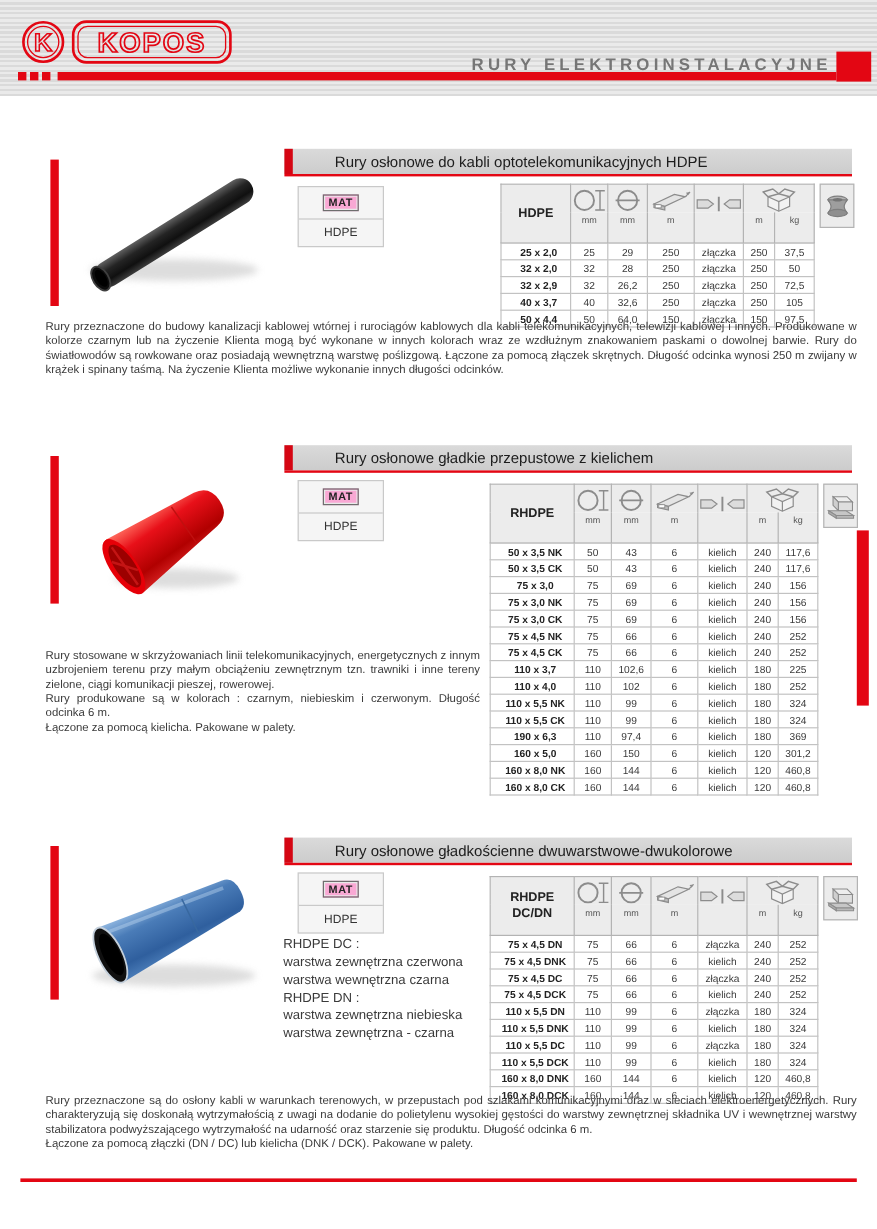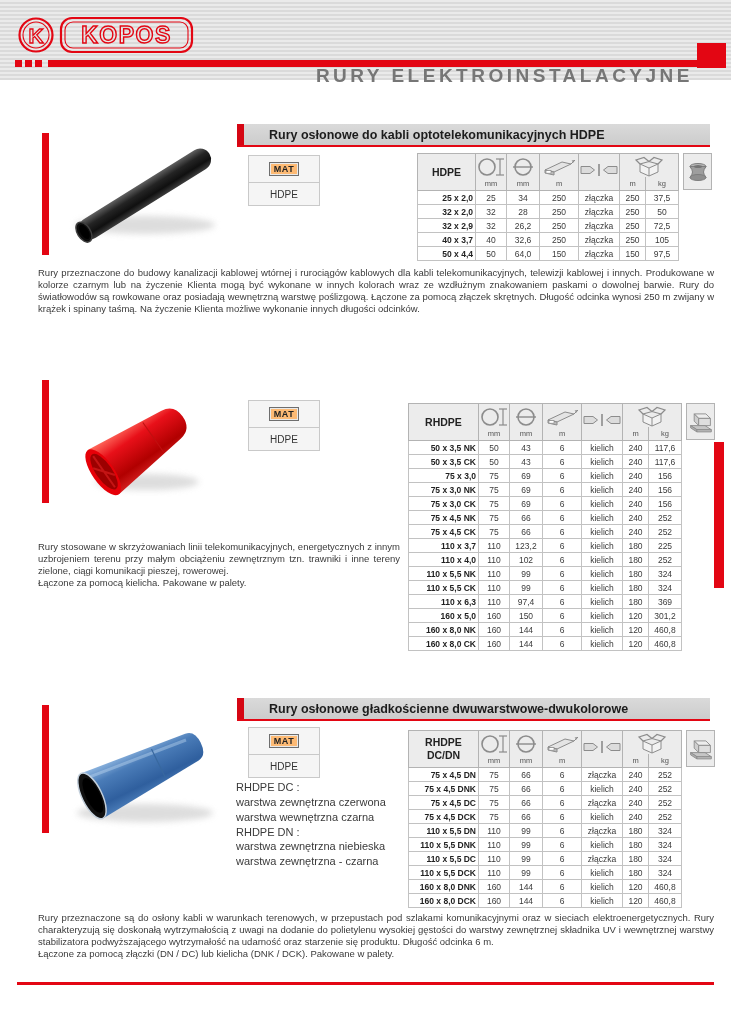--- a/index.html
+++ b/index.html
@@ -2,54 +2,54 @@
 <html><head>
 <meta charset="utf-8">
 <style>
   html,body{margin:0;padding:0;background:#fff;}
   .page{position:relative;width:731px;height:1024px;background:#fff;overflow:hidden;
         font-family:"Liberation Sans", sans-serif;}
   
   .hdr{position:absolute;left:0;top:0;width:731px;height:80px;
        background:repeating-linear-gradient(180deg,#eaeaea 0 2px,#dadada 2px 4px);}
   .logo{position:absolute;left:14px;top:10px;}
-  .hdr-title{position:absolute;right:38px;top:45px;font-size:19px;font-weight:bold;
-             color:#767676;letter-spacing:3.5px;white-space:nowrap;margin-top:20px;}
+  .hdr-title{position:absolute;right:38px;top:45px;font-size:14px;font-weight:bold;
+             color:#767676;letter-spacing:3.5px;white-space:nowrap;}
   .hdr-rule{position:absolute;left:48px;top:60px;width:649px;height:7px;background:#e30613;}
   .hdr-sq{position:absolute;top:60px;width:7px;height:7px;background:#e30613;}
   .hdr-endsq{position:absolute;left:697px;top:43px;width:29px;height:25px;background:#e30613;}
   
   .sec-title{position:absolute;left:237px;width:473px;height:21px;
              background:linear-gradient(180deg,#dadada,#cccccc);
              border-bottom:2px solid #e30613;display:flex;align-items:stretch;}
   .redblock{width:7px;background:#d50613;}
-  .sec-title span{align-self:center;margin-left:4px;font-size:12.5px;font-weight:bold;color:#1c1c1c;padding-left:21px;}
+  .sec-title span{align-self:center;margin-left:14px;font-size:12.5px;font-weight:normal;color:#1c1c1c;padding-left:21px;}
   
   .vbar{position:absolute;left:42px;width:7px;background:#e30613;}
   .vbar-r{position:absolute;left:714px;top:442px;width:10px;height:146px;background:#e30613;}
   .bottom-rule{position:absolute;left:17px;top:982px;width:697px;height:3px;background:#e30613;}
   
   .photo{position:absolute;left:55px;}
   
   .matbox{position:absolute;width:70px;border:1px solid #c9c9c9;background:#f5f5f5;}
   .matbox .m1{height:26px;border-bottom:1px solid #c9c9c9;display:flex;align-items:center;justify-content:center;}
-  .badge{font-size:9px;font-weight:bold;color:#222;background:#fdba74;border:1px solid #6e6e6e;
+  .badge{font-size:9px;font-weight:bold;color:#222;background:#f9a8d4;border:1px solid #6e6e6e;
          box-shadow:inset 0 0 0 1px #e9e9e9;padding:1px 4px;letter-spacing:.5px;}
   .matbox .m2{height:22px;font-size:10px;color:#333;display:flex;align-items:center;justify-content:center;}
   
   .tablewrap{position:absolute;display:flex;align-items:flex-start;gap:4px;}
   .ptable{border-collapse:collapse;table-layout:fixed;background:#fff;}
   .ptable th{background:#ececec;border:1px solid #b3b3b3;padding:0;font-weight:normal;}
   .ptable thead tr:first-child th{border-bottom:none;}
   .ptable thead tr.unr th{border-top:none;}
   .ptable th.name{font-size:10.5px;font-weight:bold;color:#222;line-height:1.2;border-bottom:1px solid #b3b3b3 !important;}
-  .ptable th.un{font-size:7.5px;color:#555;height:11px;vertical-align:bottom;padding-bottom:2px;text-align:center;}
+  .ptable th.un{font-size:7.5px;color:#555;height:11px;vertical-align:bottom;padding-bottom:14px;text-align:center;}
   .ic{display:flex;justify-content:center;align-items:flex-end;height:21px;padding-top:2px;}
   .ptable td{border:1px solid #c2c2c2;font-size:8.5px;color:#3a3a3a;text-align:center;height:13px;padding:0 2px;}
-  .ptable td.dim{font-weight:bold;text-align:right;padding-left:7px;color:#222;white-space:nowrap;}
+  .ptable td.dim{font-weight:bold;text-align:center;padding-left:7px;color:#222;white-space:nowrap;}
   .side-icon{width:27px;height:35px;border:1px solid #b3b3b3;background:#ececec;
              display:flex;align-items:center;justify-content:center;}
   
   .desc{position:absolute;left:38px;}
   .desc p{margin:0;font-size:9.5px;line-height:1.27;color:#3a3a3a;text-align:justify;}
   .info{position:absolute;left:236px;width:160px;font-size:11px;line-height:1.35;color:#3a3a3a;}
 </style>
 </head>
 <body>
 
@@ -172,21 +172,21 @@
             <th class="un">m</th>
             <th class="un"></th>
             <th class="un">m</th>
             <th class="un">kg</th>
           </tr>
         </thead>
         <tbody>
           <tr>
             <td class="dim">25 x 2,0</td>
             <td>25</td>
-            <td>34</td>
+            <td>29</td>
             <td>250</td>
             <td>złączka</td>
             <td>250</td>
             <td>37,5</td>
           </tr>
           <tr>
             <td class="dim">32 x 2,0</td>
             <td>32</td>
             <td>28</td>
             <td>250</td>
@@ -229,20 +229,24 @@
           <path d="M2 4.5 Q4.5 8 4.5 10 Q4.5 12 2 15.5 L18 15.5 Q15.5 12 15.5 10 Q15.5 8 18 4.5 Z" fill="#9e9e9e" stroke="#7e7e7e" stroke-width="1"></path>
           <ellipse cx="10" cy="15.5" rx="8" ry="3" fill="#8f8f8f" stroke="#7e7e7e" stroke-width="1"></ellipse>
           <ellipse cx="10" cy="4.5" rx="4" ry="1.5" fill="#757575"></ellipse>
         </svg>
       </div>
     </div>
   <div class="desc" style="top:267px;width:676px">
     <p>Rury  przeznaczone  do  budowy kanalizacji kablowej wtórnej i rurociągów kablowych dla kabli telekomunikacyjnych, telewizji kablowej i innych. Produkowane w kolorze czarnym lub na życzenie Klienta mogą być wykonane w innych kolorach wraz ze wzdłużnym znakowaniem paskami o dowolnej barwie. Rury do światłowodów są rowkowane oraz  posiadają wewnętrzną warstwę poślizgową. Łączone za pomocą złączek skrętnych. Długość odcinka wynosi 250 m  zwijany w krążek i spinany taśmą. Na życzenie Klienta możliwe wykonanie innych długości odcinków.</p>
   </div>
 
+  <div class="sec-title" style="top:371px">
+    <div class="redblock"></div>
+    <span>Rury osłonowe gładkie przepustowe z kielichem</span>
+  </div>
   <div class="vbar" style="top:380px;height:123px"></div>
   <svg class="photo" style="top:378px" width="180" height="130" viewBox="0 0 180 130">
     <defs>
       <linearGradient id="gR" x1="0" y1="0" x2="0" y2="1">
         <stop offset="0" stop-color="#ff6b5e"></stop>
           <stop offset=".3" stop-color="#e81019"></stop>
         <stop offset=".75" stop-color="#b10000"></stop>
           <stop offset="1" stop-color="#d42020"></stop>
       </linearGradient>
       <filter id="bl2" x="-30%" y="-60%" width="160%" height="220%">
@@ -397,21 +401,21 @@
             <td>75</td>
             <td>66</td>
             <td>6</td>
             <td>kielich</td>
             <td>240</td>
             <td>252</td>
           </tr>
           <tr>
             <td class="dim">110 x 3,7</td>
             <td>110</td>
-            <td>123,2</td>
+            <td>102,6</td>
             <td>6</td>
             <td>kielich</td>
             <td>180</td>
             <td>225</td>
           </tr>
           <tr>
             <td class="dim">110 x 4,0</td>
             <td>110</td>
             <td>102</td>
             <td>6</td>
@@ -431,21 +435,21 @@
           <tr>
             <td class="dim">110 x 5,5 CK</td>
             <td>110</td>
             <td>99</td>
             <td>6</td>
             <td>kielich</td>
             <td>180</td>
             <td>324</td>
           </tr>
           <tr>
-            <td class="dim">110 x 6,3</td>
+            <td class="dim">190 x 6,3</td>
             <td>110</td>
             <td>97,4</td>
             <td>6</td>
             <td>kielich</td>
             <td>180</td>
             <td>369</td>
           </tr>
           <tr>
             <td class="dim">160 x 5,0</td>
             <td>160</td>
@@ -481,20 +485,21 @@
           <path d="M8 3 L13 8 L13 16 L8 11 Z" fill="#cfcfcf" stroke="#8c8c8c" stroke-width="1"></path>
           <path d="M13 8 L26 8 L26 16 L13 16 Z" fill="#dedede" stroke="#8c8c8c" stroke-width="1"></path>
           <path d="M4 16 L20 16 L27 20.5 L11 20.5 Z" fill="#c6c6c6" stroke="#8c8c8c" stroke-width="1"></path>
           <path d="M4 16 L11 20.5 L11 23 L4 18.5 Z" fill="#aeaeae" stroke="#8c8c8c" stroke-width="1"></path>
           <path d="M11 20.5 L27 20.5 L27 23 L11 23 Z" fill="#b8b8b8" stroke="#8c8c8c" stroke-width="1"></path>
         </svg>
       </div>
     </div>
   <div class="desc" style="top:541px;width:362px">
     <p>Rury  stosowane  w  skrzyżowaniach  linii  telekomunikacyjnych,  energetycznych  z  innym uzbrojeniem terenu przy małym obciążeniu zewnętrznym tzn. trawniki i inne tereny zielone, ciągi komunikacji pieszej, rowerowej.</p>
+    <p>Rury produkowane są w kolorach : czarnym, niebieskim i czerwonym. Długość odcinka   6 m.</p>
     <p>Łączone za pomocą kielicha. Pakowane w palety.</p>
   </div>
   <div class="vbar-r"></div>
 
   <div class="sec-title" style="top:698px">
     <div class="redblock"></div>
     <span>Rury osłonowe gładkościenne dwuwarstwowe-dwukolorowe</span>
   </div>
   <div class="vbar" style="top:705px;height:128px"></div>
   <svg class="photo" style="top:703px" width="180" height="135" viewBox="0 0 180 135">

